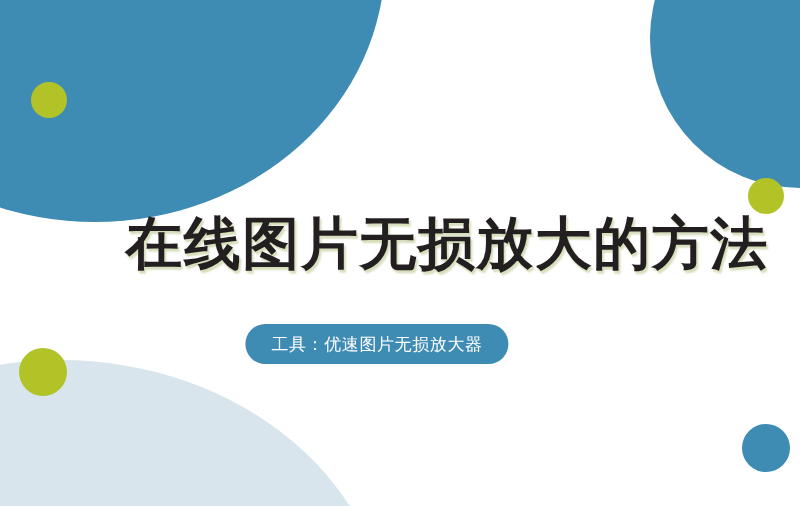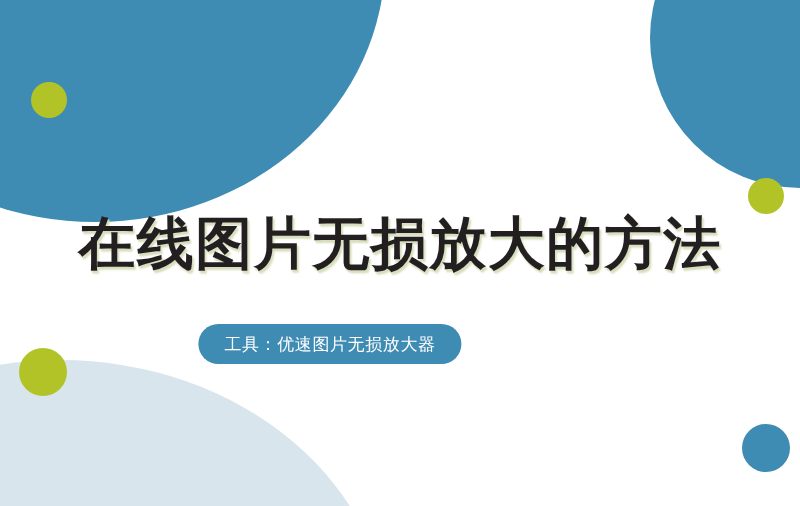--- a/index.html
+++ b/index.html
@@ -28,20 +28,21 @@
 
   
   .content {
     position: absolute;
     inset: 0;
     width: 660px;
     height: 506px;
     display: flex;
     flex-direction: column;
     align-items: center;
+    margin-left: 47px;
   }
 
   .title {
     position: absolute;
     top: 172px;
     left: 0;
     width: 800px;
     text-align: center;
     font-size: 57px;
     line-height: 1.18;

